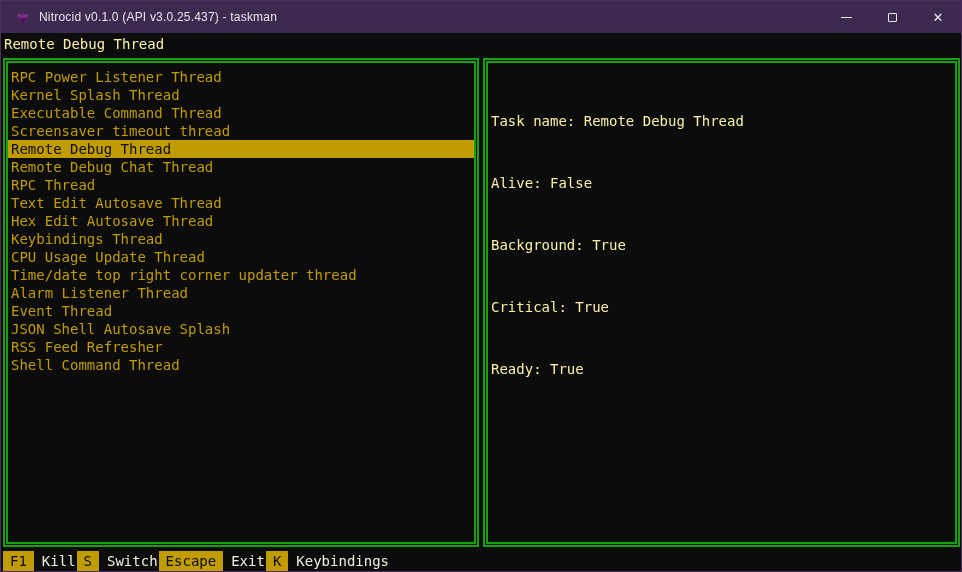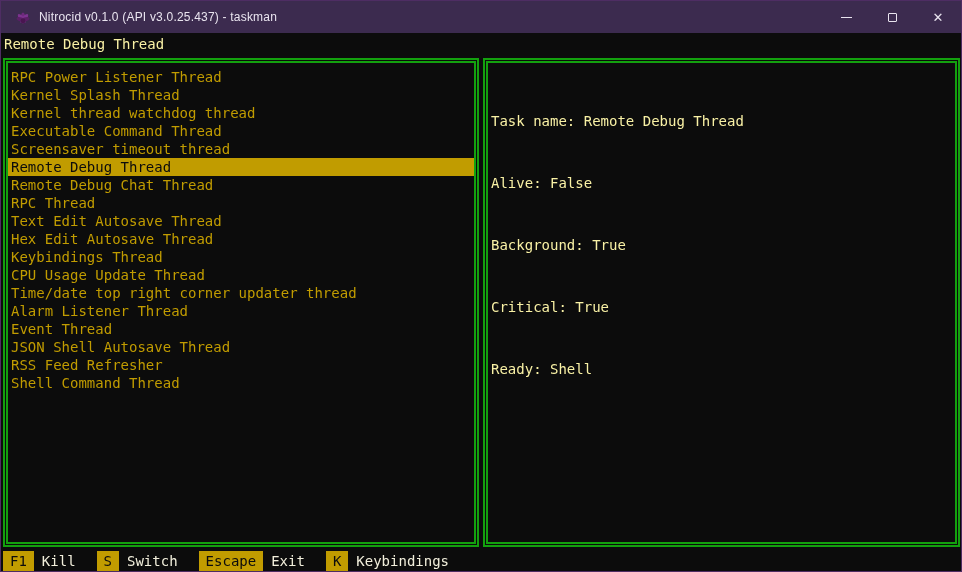--- a/index.html
+++ b/index.html
@@ -62,21 +62,21 @@
     color: var(--gold); padding-left: 3px; white-space: nowrap;
   }
   .row.selected { background: var(--gold); color: #0c0c0c; }
   .dline {
     height: 18px; line-height: 18px; font-size: 14px;
     color: var(--cream); padding-left: 3px; white-space: nowrap; margin-top: 44px;
   }
   
   .keybar {
     position: absolute; left: 2px; top: 550px; right: 2px; height: 20px;
-    display: flex; align-items: stretch; gap: 21px;
+    display: flex; align-items: stretch; gap: 1px;
     font-size: 14px;
   }
   .kb-group { display: flex; align-items: stretch; }
   .kb-key {
     background: var(--gold); color: #0c0c0c;
     padding: 0 7px; line-height: 20px; white-space: nowrap;
   }
   .kb-label { color: #f2efdc; margin-left: 8px; line-height: 20px; white-space: nowrap; }
 </style>
 </head>
@@ -110,46 +110,45 @@
       </div>
     </div>
   </div>
 
   <div class="menuline">Remote Debug Thread</div>
 
   <div class="panel panel-left">
     <div id="task-list">
         <div class="row">RPC Power Listener Thread</div>
         <div class="row">Kernel Splash Thread</div>
-        <div class="row">Kernel thread watchdog thread</div>
         <div class="row">Executable Command Thread</div>
         <div class="row">Screensaver timeout thread</div>
         <div class="row selected">Remote Debug Thread</div>
         <div class="row">Remote Debug Chat Thread</div>
         <div class="row">RPC Thread</div>
         <div class="row">Text Edit Autosave Thread</div>
         <div class="row">Hex Edit Autosave Thread</div>
         <div class="row">Keybindings Thread</div>
         <div class="row">CPU Usage Update Thread</div>
         <div class="row">Time/date top right corner updater thread</div>
         <div class="row">Alarm Listener Thread</div>
         <div class="row">Event Thread</div>
-        <div class="row">JSON Shell Autosave Thread</div>
+        <div class="row">JSON Shell Autosave Splash</div>
         <div class="row">RSS Feed Refresher</div>
         <div class="row">Shell Command Thread</div>
       </div>
   </div>
 
   <div class="panel panel-right">
     <div id="task-details">
         <div class="dline">Task name: Remote Debug Thread</div>
         <div class="dline">Alive: False</div>
         <div class="dline">Background: True</div>
         <div class="dline">Critical: True</div>
-        <div class="dline">Ready: Shell</div>
+        <div class="dline">Ready: True</div>
       </div>
   </div>
 
   <div class="keybar" id="keybar">
       <span class="kb-group">
         <span class="kb-key">F1</span>
         <span class="kb-label">Kill</span>
       </span>
       <span class="kb-group">
         <span class="kb-key">S</span>

